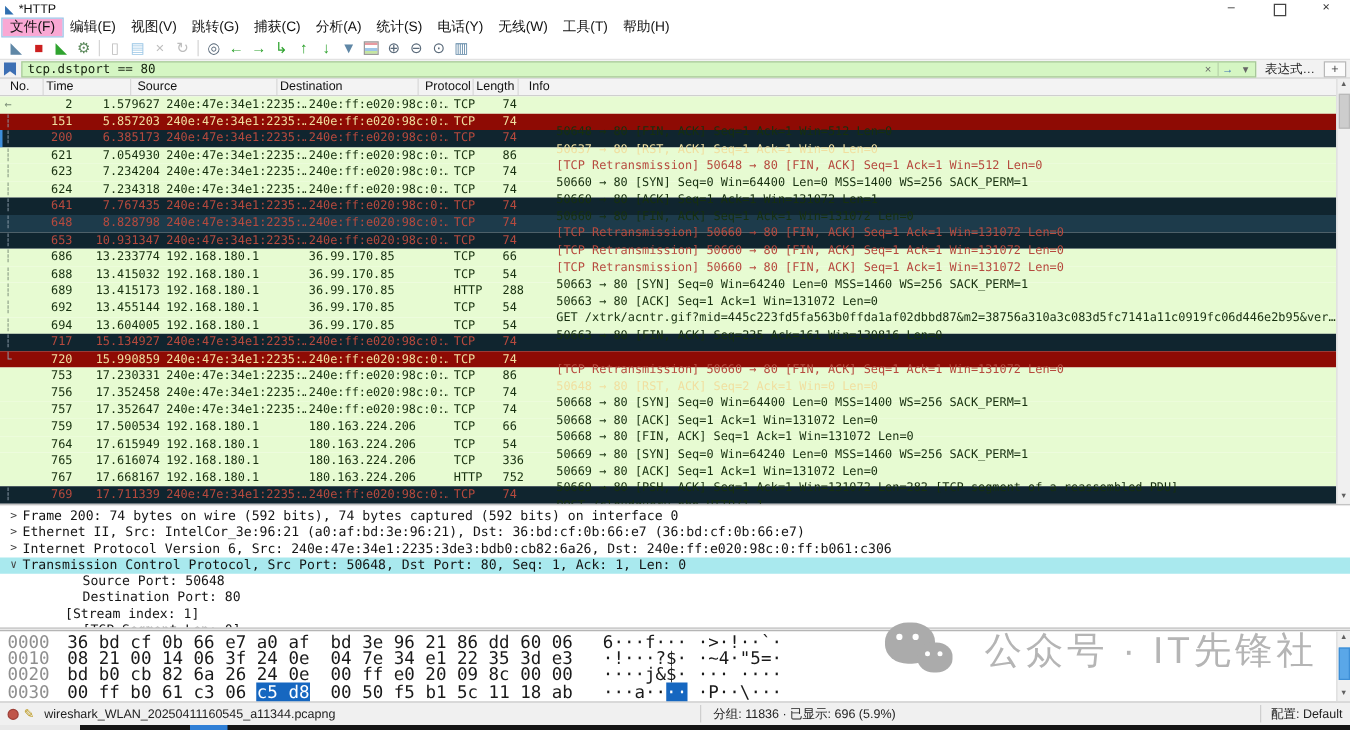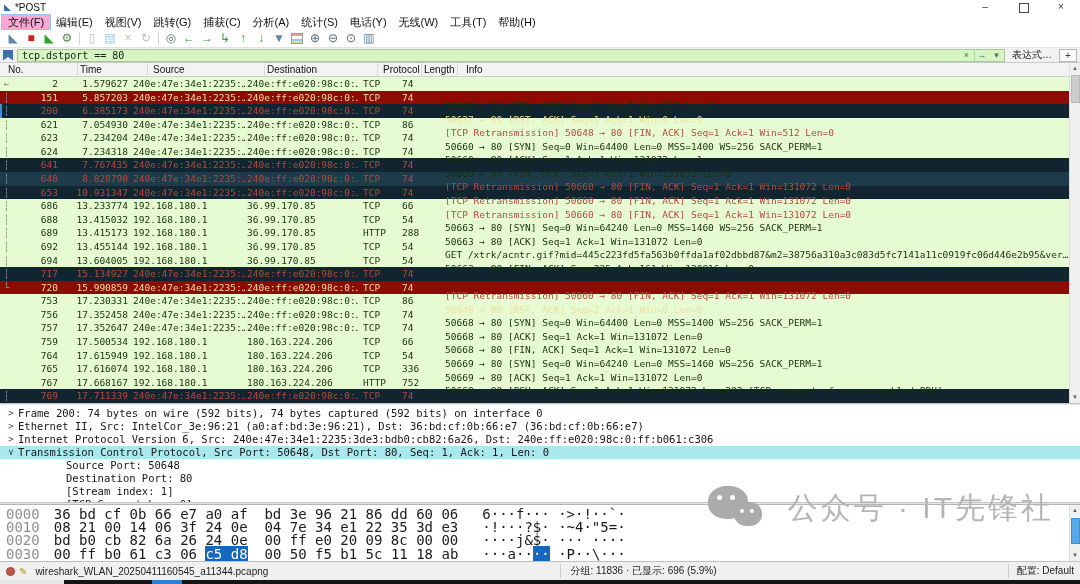--- a/index.html
+++ b/index.html
@@ -87,36 +87,36 @@
   .sb-file { white-space:nowrap; }
   .sb-packets { margin-left:auto; border-left:1px solid #cfcfcf; padding-left:10px; white-space:nowrap; }
   .sb-profile { margin-left:auto; border-left:1px solid #cfcfcf; padding:0 6px 0 8px; white-space:nowrap; }
 
   
   .sliver { height:4px; background:#151515; position:relative; flex:0 0 auto; }
   .sliver .blue { position:absolute; left:152px; width:30px; top:0; bottom:0; background:#2f7fd6; }
   .sliver .white { position:absolute; left:0; width:64px; top:0; bottom:0; background:#e8e8e8; }
 
   
-  .watermark { position:absolute; right:26px; top:482px; display:flex; align-items:center; gap:16px; z-index:40; pointer-events:none; }
+  .watermark { position:absolute; right:26px; top:494px; display:flex; align-items:center; gap:16px; z-index:40; pointer-events:none; }
   .wm-icon { position:relative; width:64px; height:52px; }
   .bubble { position:absolute; background:#ababab; border-radius:46%; }
   .bubble.big { width:40px; height:33px; left:0; top:4px; }
   .bubble.small { width:28px; height:24px; left:26px; top:20px; }
   .eye { position:absolute; width:5px; height:5px; border-radius:50%; background:#fff; }
   .wm-text { font-size:30px; color:#b5b5b5; letter-spacing:3px; white-space:nowrap; }
 </style>
 </head>
 <body>
 
 <div class="app">
 
   <div class="titlebar">
     <span class="appicon">◣</span>
-    <span>*POST</span>
+    <span>*HTTP</span>
     <div class="win-controls">
       <span class="win-btn">–</span>
       <span class="win-btn win-max"></span>
       <span class="win-btn">×</span>
     </div>
   </div>
 
   <div class="menubar" id="menubar">
       <div class="menu-item hl">文件(F)</div>
       <div class="menu-item">编辑(E)</div>
@@ -165,21 +165,21 @@
           <span class="fctl apply">→</span>
           <span class="fctl">▾</span>
         </span>
     </div>
     <span class="expr">表达式…</span>
     <span class="plusbtn">+</span>
   </div>
 
   <div class="list">
     <div class="list-header" id="listheader">
-        <div class="hcell" style="padding-left: 8px; width: 78px;">No.</div>
+        <div class="hcell" style="padding-left: 8px; width: 35px;">No.</div>
         <div class="hcell" style="padding-left: 2px; width: 70px;">Time</div>
         <div class="hcell" style="padding-left: 5px; width: 117px;">Source</div>
         <div class="hcell" style="padding-left: 2px; width: 113px;">Destination</div>
         <div class="hcell" style="padding-left: 5px; width: 44px;">Protocol</div>
         <div class="hcell" style="padding-left: 2px; width: 36px;">Length</div>
         <div class="hcell" style="padding-left: 8px; flex: 1 1 0%;">Info</div>
       </div>
     <div class="list-body" id="listbody">
         <div class="prow r-tcp"><span class="c-mark">←</span><span class="c-no">2</span><span class="c-time">1.579627</span><span class="c-src">240e:47e:34e1:2235:…</span><span class="c-dst">240e:ff:e020:98c:0:…</span><span class="c-proto">TCP</span><span class="c-len">74</span><span class="c-info">50648 → 80 [FIN, ACK] Seq=1 Ack=1 Win=512 Len=0</span></div>
         <div class="prow r-rst"><span class="c-mark">┆</span><span class="c-no">151</span><span class="c-time">5.857203</span><span class="c-src">240e:47e:34e1:2235:…</span><span class="c-dst">240e:ff:e020:98c:0:…</span><span class="c-proto">TCP</span><span class="c-len">74</span><span class="c-info">50637 → 80 [RST, ACK] Seq=1 Ack=1 Win=0 Len=0</span></div>
@@ -215,21 +215,21 @@
 
   <div class="splitter"></div>
 
   <div class="details" id="details">
       <div class="dline" style="padding-left: 4px;"><span class="dexp">&gt;</span><span>Frame 200: 74 bytes on wire (592 bits), 74 bytes captured (592 bits) on interface 0</span></div>
       <div class="dline" style="padding-left: 4px;"><span class="dexp">&gt;</span><span>Ethernet II, Src: IntelCor_3e:96:21 (a0:af:bd:3e:96:21), Dst: 36:bd:cf:0b:66:e7 (36:bd:cf:0b:66:e7)</span></div>
       <div class="dline" style="padding-left: 4px;"><span class="dexp">&gt;</span><span>Internet Protocol Version 6, Src: 240e:47e:34e1:2235:3de3:bdb0:cb82:6a26, Dst: 240e:ff:e020:98c:0:ff:b061:c306</span></div>
       <div class="dline dsel" style="padding-left: 4px;"><span class="dexp">∨</span><span>Transmission Control Protocol, Src Port: 50648, Dst Port: 80, Seq: 1, Ack: 1, Len: 0</span></div>
       <div class="dline" style="padding-left: 52px;"><span class="dexp"></span><span>Source Port: 50648</span></div>
       <div class="dline" style="padding-left: 52px;"><span class="dexp"></span><span>Destination Port: 80</span></div>
-      <div class="dline" style="padding-left: 52px;"><span class="dexp"></span><span>[Stream index: 1]</span></div>
+      <div class="dline" style="padding-left: 52px; flex-direction: column;"><span class="dexp"></span><span>[Stream index: 1]</span></div>
       <div class="dline" style="padding-left: 52px;"><span class="dexp"></span><span>[TCP Segment Len: 0]</span></div>
     </div>
 
   <div class="splitter"></div>
 
   <div class="hexpane" id="hexpane">
     <div class="vscroll" style="top:0;bottom:0;">
       <div class="sarrow">▲</div>
       <div class="sthumb" style="top:13px;height:26px;background:#5aa7e8;border-color:#3c8ed6;"></div>
       <div class="sarrow" style="position:absolute;bottom:0;left:0;right:0;">▼</div>

